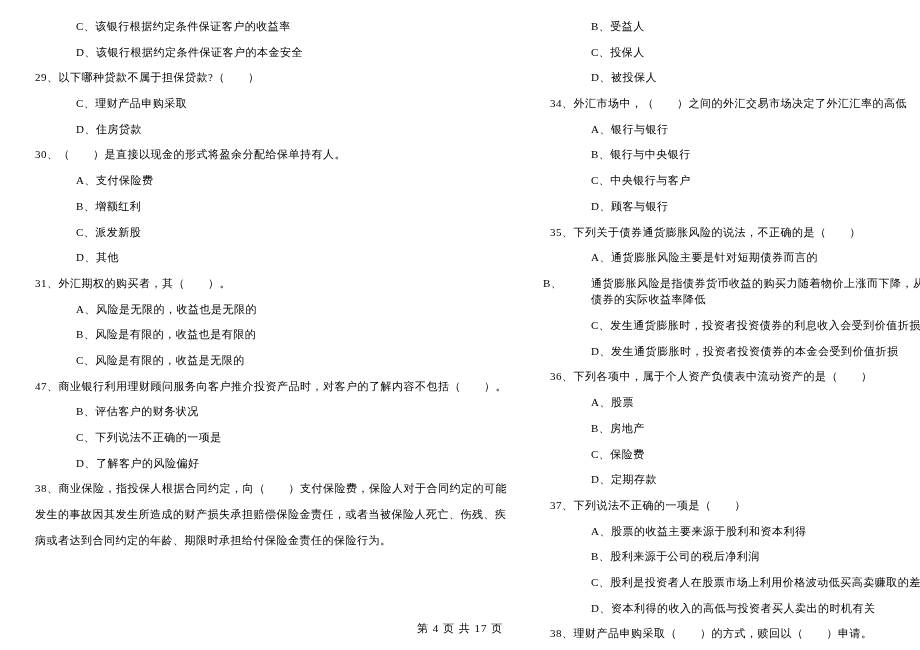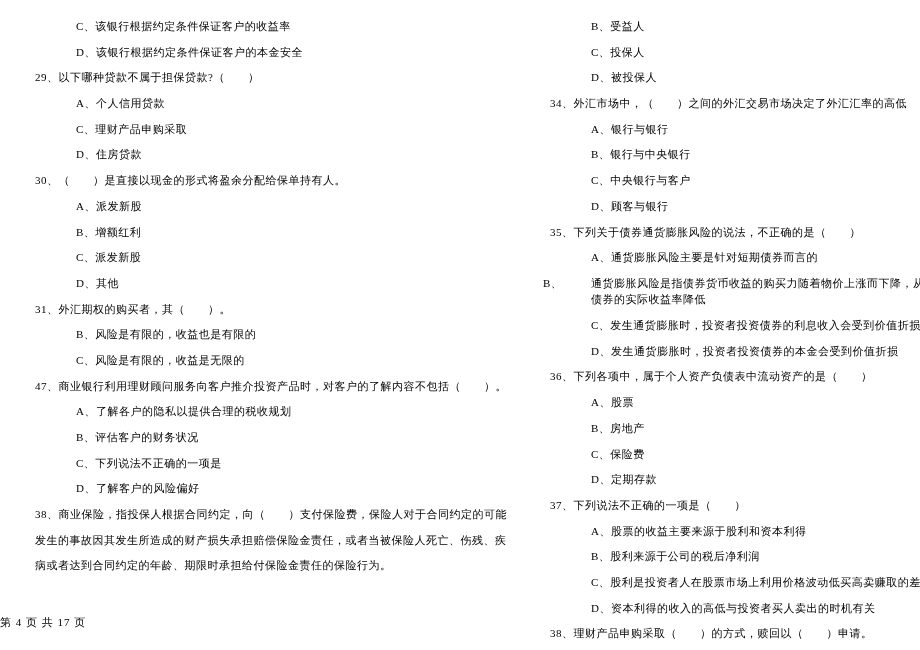--- a/index.html
+++ b/index.html
@@ -34,54 +34,53 @@
     .cont-indent { padding-left: 7px; }
     .wrap-line {
       white-space: normal;
       padding-left: 48px;
       text-indent: -48px;
       box-sizing: content-box;
     }
     .wrap-line .opt-head { display: inline-block; width: 48px; text-indent: 0; }
     .footer {
       position: absolute;
-      bottom: 20px;
+      bottom: 14px;
       left: 0;
       width: 100%;
-      text-align: left;
+      text-align: center;
       font-size: 11px;
       letter-spacing: 1px;
       font-family: Liberation Serif, serif;
     }
   </style>
 </head>
 <body>
 
 <div class="page">
   <div class="col">
     <div class="line opt-indent">C、该银行根据约定条件保证客户的收益率</div>
     <div class="line opt-indent">D、该银行根据约定条件保证客户的本金安全</div>
 
     <div class="line q-indent">29、以下哪种贷款不属于担保贷款?（　　）</div>
-    <div class="line opt-indent">A、个人信用贷款</div>
     <div class="line opt-indent">C、理财产品申购采取</div>
     <div class="line opt-indent">D、住房贷款</div>
 
     <div class="line q-indent">30、（　　）是直接以现金的形式将盈余分配给保单持有人。</div>
-    <div class="line opt-indent">A、派发新股</div>
+    <div class="line opt-indent">A、支付保险费</div>
     <div class="line opt-indent">B、增额红利</div>
     <div class="line opt-indent">C、派发新股</div>
     <div class="line opt-indent">D、其他</div>
 
     <div class="line q-indent">31、外汇期权的购买者，其（　　）。</div>
+    <div class="line opt-indent">A、风险是无限的，收益也是无限的</div>
     <div class="line opt-indent">B、风险是有限的，收益也是有限的</div>
     <div class="line opt-indent">C、风险是有限的，收益是无限的</div>
 
     <div class="line q-indent">47、商业银行利用理财顾问服务向客户推介投资产品时，对客户的了解内容不包括（　　）。</div>
-    <div class="line opt-indent">A、了解各户的隐私以提供合理的税收规划</div>
     <div class="line opt-indent">B、评估客户的财务状况</div>
     <div class="line opt-indent">C、下列说法不正确的一项是</div>
     <div class="line opt-indent">D、了解客户的风险偏好</div>
 
     <div class="line q-indent">38、商业保险，指投保人根据合同约定，向（　　）支付保险费，保险人对于合同约定的可能</div>
     <div class="line cont-indent">发生的事故因其发生所造成的财产损失承担赔偿保险金责任，或者当被保险人死亡、伤残、疾</div>
     <div class="line cont-indent">病或者达到合同约定的年龄、期限时承担给付保险金责任的保险行为。</div>
 
   </div>
 

